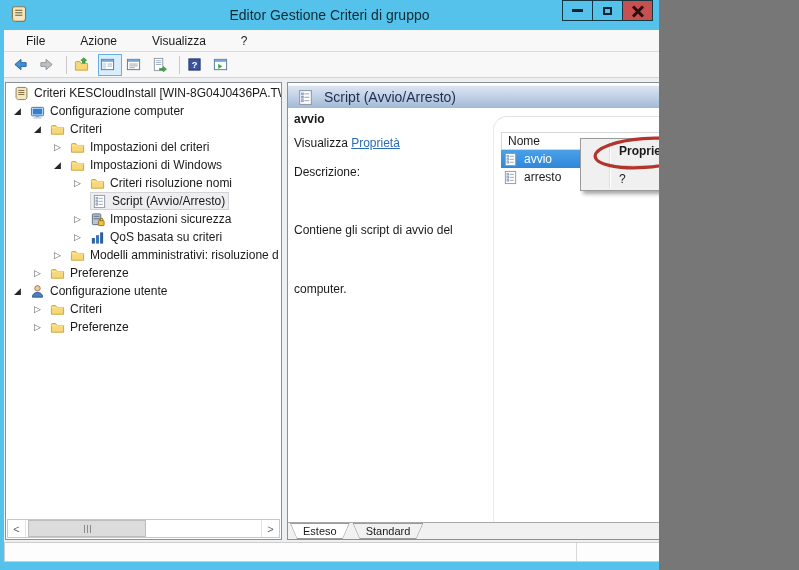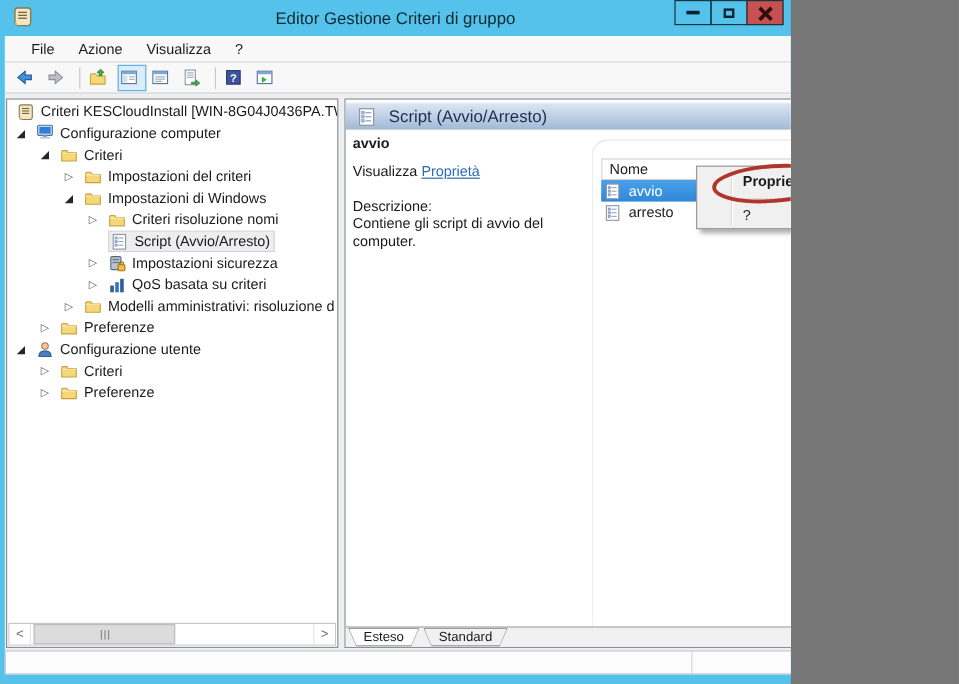--- a/index.html
+++ b/index.html
@@ -19,21 +19,21 @@
   .controls{position:absolute;right:6px;top:0;display:flex;}
   .ctl{width:31px;height:21px;border:1px solid #123743;display:flex;align-items:center;justify-content:center;
        margin-left:-1px;position:relative;cursor:default;}
   .ctl .bar{width:11px;height:3px;background:#0d2430;}
   .ctl .box{width:9px;height:8px;border:2px solid #0d2430;}
   .ctl.close{background:var(--closebtn);}
   .ctl .x1,.ctl .x2{position:absolute;width:14px;height:3px;background:#2d0d0d;left:8px;top:9px;}
   .ctl .x1{transform:rotate(45deg);} .ctl .x2{transform:rotate(-45deg);}
   
   .menubar{position:absolute;left:4px;top:30px;width:791px;height:22px;background:#f8f8f8;
-           border-bottom:1px solid #dcdcdc;display:flex;align-items:center;padding-left:12px;}
+           border-bottom:1px solid #dcdcdc;display:flex;align-items:center;padding-left:12px;gap:15px;}
   .menu-item{padding:0 10px;height:22px;line-height:22px;color:#1a1a1a;}
   
   .toolbar{position:absolute;left:4px;top:52px;width:791px;height:26px;background:#f8f8f8;
            border-bottom:1px solid #d4d4d4;display:flex;align-items:center;padding-left:6px;}
   .tbtn{width:24px;height:22px;display:flex;align-items:center;justify-content:center;border:1px solid transparent;margin:0 1px;}
   .tbtn.selected{background:#d9eefc;border:1px solid #66afe0;}
   .tbtn svg{width:17px;height:17px;}
   .tsep{width:1px;height:18px;background:#c9c9c9;margin:0 4px;}
   
   .main-bg{position:absolute;left:4px;top:78px;width:791px;height:464px;background:#edeff1;}
@@ -64,21 +64,21 @@
   .band{position:absolute;left:0;top:2px;right:0;height:23px;
         background:linear-gradient(180deg,var(--band-top) 0%,var(--band-bottom) 100%);
         border-top:1px solid #f2f6fb;}
   .band .bicon{position:absolute;left:9px;top:3px;width:17px;height:17px;}
   .band .btitle{position:absolute;left:36px;top:0;height:23px;line-height:23px;font-size:14px;color:#1c2f52;}
   .desc-col{position:absolute;left:6px;top:25px;width:198px;}
   .desc-name{font-weight:bold;margin-top:4px;}
   .desc-action{margin-top:10px;}
   .desc-action a{color:var(--link);text-decoration:underline;}
   .desc-label{margin-top:15px;}
-  .desc-line{line-height:15px;}
+  .desc-line{line-height:15px;margin-top:44px;}
   .list-panel{position:absolute;left:205px;top:13px;right:0;bottom:17px;background:#fff;
               border-top-left-radius:14px;border-top:1px solid #dfe3e8;border-left:1px solid #e6e9ed;margin-top:20px;}
   .col-header{position:absolute;left:7px;top:15px;width:178px;height:18px;border:1px solid #d6d6d6;
               line-height:16px;padding-left:6px;background:#fff;color:#1a1a1a;}
   .list-rows{position:absolute;left:7px;top:33px;right:4px;}
   .lrow{height:18px;display:flex;align-items:center;padding-left:2px;}
   .lrow .ticon{margin-right:6px;}
   .lrow.selected{background:linear-gradient(180deg,#4aa0e8,#2f87d8);color:#fff;width:190px;}
   
   .ctx{position:absolute;left:292px;top:55px;width:140px;height:53px;background:#f0f0f0;
@@ -227,21 +227,21 @@
                 <rect x="4.6" y="6.4" width="6.4" height="1" fill="#7a6a3a"></rect>
                 <rect x="4.6" y="8.6" width="6.4" height="1" fill="#7a6a3a"></rect>
                 <path d="M2.2 12c0 1.4 1 2.5 2.4 2.5h1c-1 0-1.9-1.1-1.9-2.5Z" fill="#d8c48e"></path>
               </svg>
             </span>
             <span class="tlabel">Criteri KESCloudInstall [WIN-8G04J0436PA.TWD</span>
           </span>
         </div>
         <div class="trow" style="padding-left: 8px;">
           <span class="expander expanded">◢</span>
-          <span style="display: flex; align-items: flex-start;">
+          <span style="display: flex; align-items: flex-end;">
             <span class="ticon">
               <svg viewBox="0 0 16 16">
                 <rect x="1.5" y="2.5" width="13" height="9" rx="1" fill="#cfe3f5" stroke="#4a6d96"></rect>
                 <rect x="3" y="4" width="10" height="6" fill="#2f7fd6"></rect>
                 <rect x="6" y="11.5" width="4" height="1.6" fill="#8aa2bd"></rect>
                 <rect x="3.6" y="13.1" width="8.8" height="1.4" fill="#b9c8da"></rect>
               </svg>
             </span>
             <span class="tlabel">Configurazione computer</span>
           </span>

